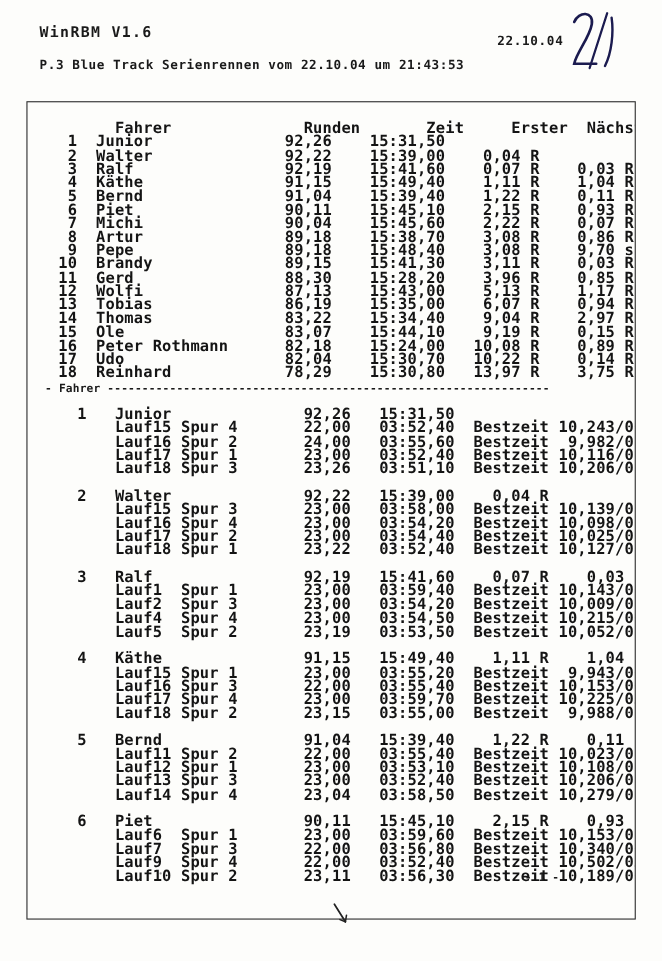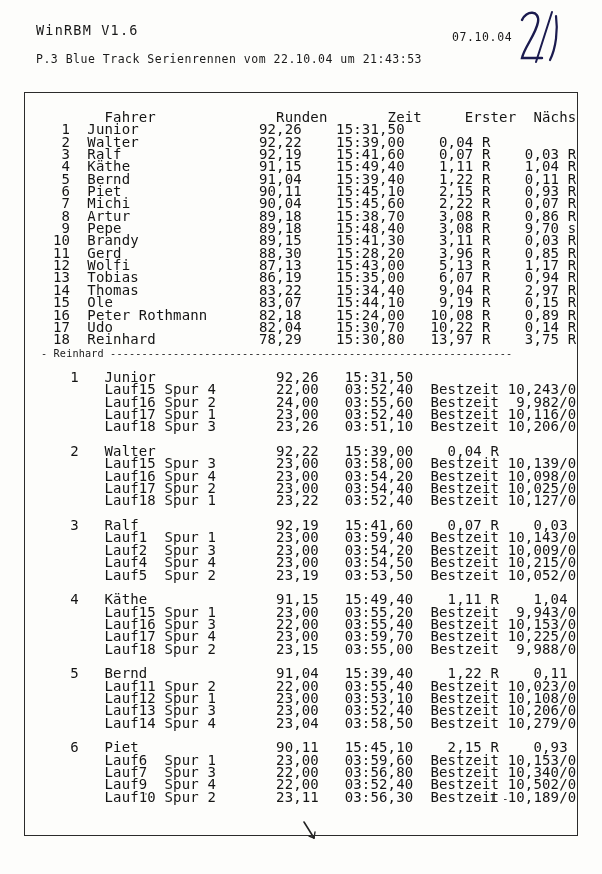--- a/index.html
+++ b/index.html
@@ -14,20 +14,21 @@
     font-family: "DejaVu Sans Mono", monospace;
     color: #1a1a1a;
     overflow: hidden;
   }
   .page {
     position: absolute;
     left: 0; top: 0;
     width: 602px;
     height: 874px;
     background: #fdfdfb;
+    font-weight: bold;
   }
   
   .hdr-title {
     position: absolute;
     left: 36px;
     top: 22px;
     font-size: 13.5px;
     letter-spacing: 1.2px;
   }
   .hdr-date {
@@ -120,21 +121,21 @@
     background: #999;
     border-radius: 50%;
   }
 </style>
 </head>
 <body>
 
 <div class="page">
 
   <div class="hdr-title">WinRBM V1.6</div>
-  <div class="hdr-date">07.10.04</div>
+  <div class="hdr-date">22.10.04</div>
   <div class="hdr-sub">P.3 Blue Track Serienrennen vom 22.10.04 um 21:43:53</div>
 
   <svg class="scrawl" viewBox="0 0 48 56">
     <path d="M6 12 C10 2, 24 2, 22 14 C20 26, 8 40, 6 50 L26 50" fill="none" stroke="#1b1b4f" stroke-width="2.4" stroke-linecap="round"></path>
     <path d="M36 4 L20 54" fill="none" stroke="#1b1b4f" stroke-width="2" stroke-linecap="round"></path>
     <path d="M40 8 C42 22, 40 40, 34 52" fill="none" stroke="#1b1b4f" stroke-width="2.2" stroke-linecap="round"></path>
   </svg>
 
   <svg class="pen-mark" viewBox="0 0 24 28">
     <path d="M4 2 L14 18" fill="none" stroke="#222" stroke-width="1.6" stroke-linecap="round"></path>
@@ -158,21 +159,21 @@
 10  Brandy              89,15    15:41,30    3,11 R    0,03 R
 11  Gerd                88,30    15:28,20    3,96 R    0,85 R
 12  Wolfi               87,13    15:43,00    5,13 R    1,17 R
 13  Tobias              86,19    15:35,00    6,07 R    0,94 R
 14  Thomas              83,22    15:34,40    9,04 R    2,97 R
 15  Ole                 83,07    15:44,10    9,19 R    0,15 R
 16  Peter Rothmann      82,18    15:24,00   10,08 R    0,89 R
 17  Udo                 82,04    15:30,70   10,22 R    0,14 R
 18  Reinhard            78,29    15:30,80   13,97 R    3,75 R</pre>
 
-      <div class="block-divider">- Reinhard ----------------------------------------------------------------</div>
+      <div class="block-divider">- Fahrer ----------------------------------------------------------------</div>
 
       <pre class="mono block-details">  1   Junior              92,26   15:31,50
       Lauf15 Spur 4       22,00   03:52,40  Bestzeit 10,243/009
       Lauf16 Spur 2       24,00   03:55,60  Bestzeit  9,982/010
       Lauf17 Spur 1       23,00   03:52,40  Bestzeit 10,116/016
       Lauf18 Spur 3       23,26   03:51,10  Bestzeit 10,206/011 EDITIERT
 
   2   Walter              92,22   15:39,00    0,04 R
       Lauf15 Spur 3       23,00   03:58,00  Bestzeit 10,139/015
       Lauf16 Spur 4       23,00   03:54,20  Bestzeit 10,098/012

